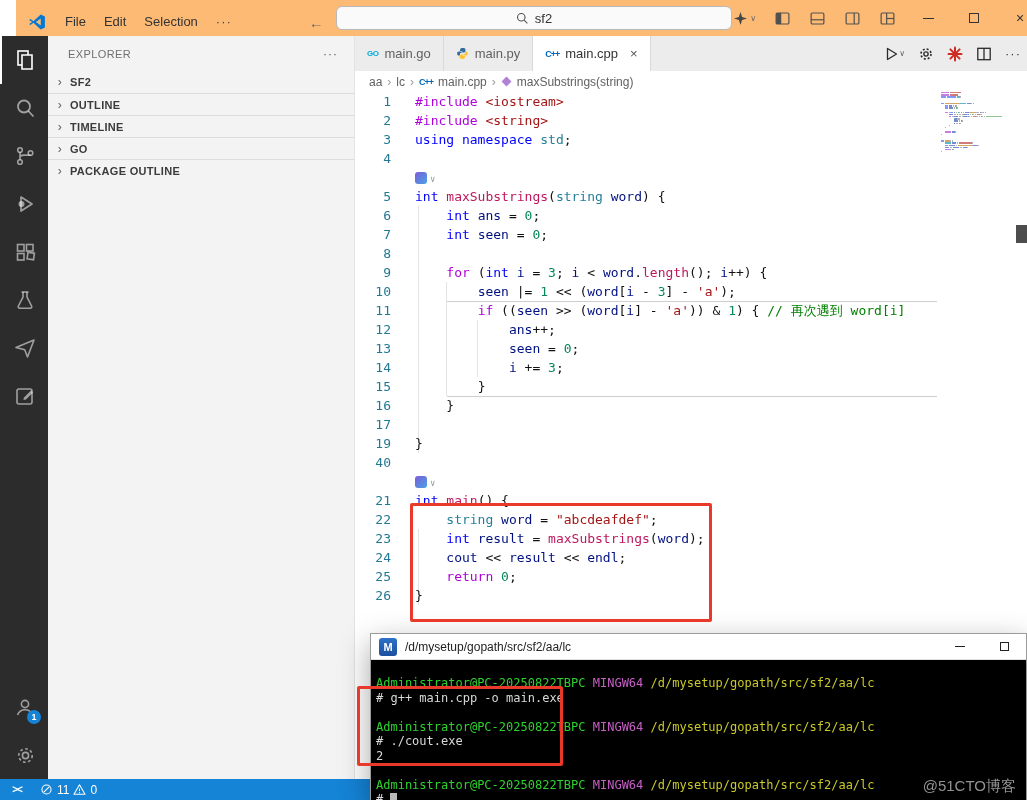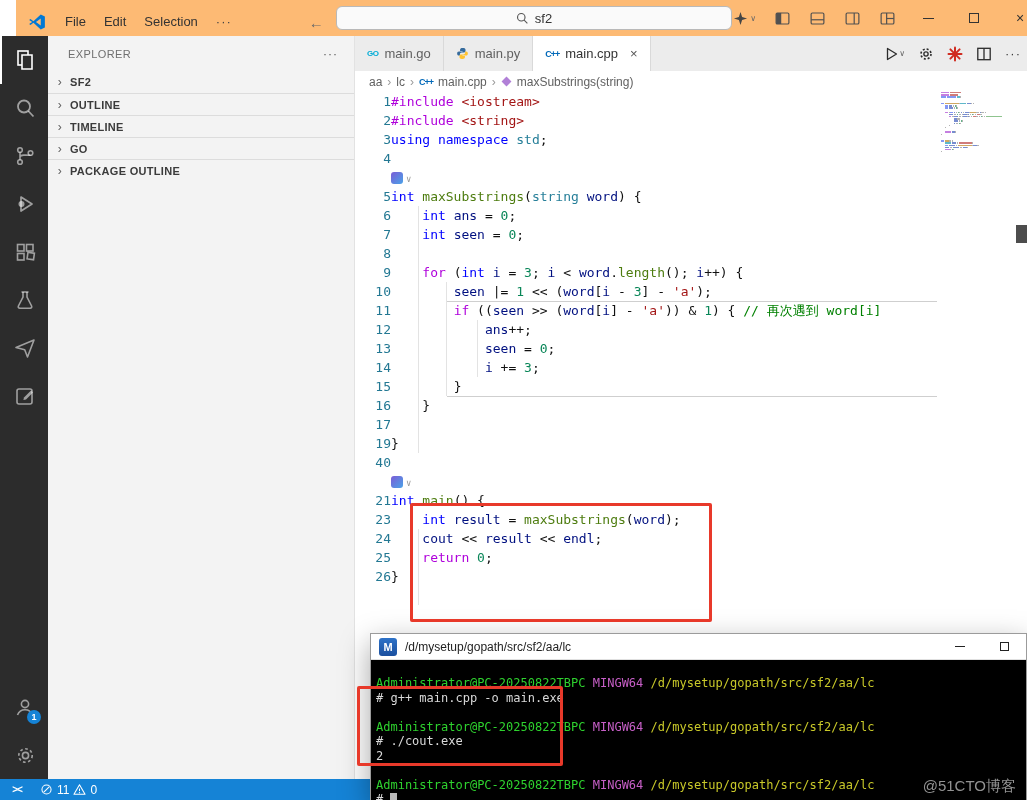--- a/index.html
+++ b/index.html
@@ -47,22 +47,22 @@
   .ta{display:flex;align-items:center}
   .ta-more{letter-spacing:1px;font-size:13px;color:#3b3b3b}
   .breadcrumb{position:absolute;left:0;top:35px;width:672px;height:21px;background:#fff;display:flex;align-items:center;gap:5px;padding-left:14px;font-size:12px;color:#616161}
   .bc-sep{color:#9a9a9a;font-size:12px}
   .method-ic{width:7px;height:7px;background:#b180d7;transform:rotate(45deg);display:inline-block;margin:0 2px}
 
   
   .codewrap{position:absolute;left:0;top:56px;width:672px;bottom:0;overflow:hidden}
   .code-row{display:flex;height:19px;line-height:19px;font-family:"DejaVu Sans Mono","Liberation Mono",monospace;font-size:13px;white-space:pre}
   .gutter{flex:none;width:36px;text-align:right;color:#237893;font-size:13px}
-  .code-text{white-space:pre}
-  .tk-dir{color:#af00db}.tk-kw{color:#0000ff}.tk-ctl{color:#af00db}.tk-fn{color:#4d7c0f}
+  .code-text{margin-left:24px;white-space:pre}
+  .tk-dir{color:#af00db}.tk-kw{color:#0000ff}.tk-ctl{color:#af00db}.tk-fn{color:#be185d}
   .tk-type{color:#267f99}.tk-var{color:#001080}.tk-num{color:#098658}.tk-str{color:#a31515}
   .tk-cmt{color:#008000}.tk-pun{color:#111}.tk-op{color:#111}.tk-pln{color:#111}
   .lens-badge{display:inline-block;width:12px;height:12px;border-radius:3px;background:linear-gradient(135deg,#7b5cd6,#4aa3e8);vertical-align:-2px;margin-right:3px}
   .lens-chev{color:#999;font-size:9px}
   .iguide{position:absolute;width:1px;background:#e3e3e3}
   .hrule{position:absolute;height:1px;background:#cfcfcf}
   .minimap{position:absolute;left:586px;top:56px;width:70px}
   .mm-row{height:1.4px;margin-bottom:0.8px;white-space:nowrap;font-size:0}
   .mm-seg{display:inline-block;height:1.4px;opacity:.75}
   .scrollthumb{position:absolute;left:661px;top:189px;width:11px;height:18px;background:#4d4d4d}
@@ -342,20 +342,21 @@
           <div class="code-row"><span class="gutter">12</span><span class="code-text"><span class="tk-pln">            </span><span class="tk-var">ans</span><span class="tk-op">++</span><span class="tk-pun">;</span></span></div>
           <div class="code-row"><span class="gutter">13</span><span class="code-text"><span class="tk-pln">            </span><span class="tk-var">seen</span><span class="tk-pln"> </span><span class="tk-op">=</span><span class="tk-pln"> </span><span class="tk-num">0</span><span class="tk-pun">;</span></span></div>
           <div class="code-row"><span class="gutter">14</span><span class="code-text"><span class="tk-pln">            </span><span class="tk-var">i</span><span class="tk-pln"> </span><span class="tk-op">+=</span><span class="tk-pln"> </span><span class="tk-num">3</span><span class="tk-pun">;</span></span></div>
           <div class="code-row"><span class="gutter">15</span><span class="code-text"><span class="tk-pln">        </span><span class="tk-pun">}</span></span></div>
           <div class="code-row"><span class="gutter">16</span><span class="code-text"><span class="tk-pln">    </span><span class="tk-pun">}</span></span></div>
           <div class="code-row"><span class="gutter">17</span><span class="code-text"></span></div>
           <div class="code-row"><span class="gutter">19</span><span class="code-text"><span class="tk-pun">}</span></span></div>
           <div class="code-row"><span class="gutter">40</span><span class="code-text"></span></div>
           <div class="code-row"><span class="gutter"></span><span class="code-text"><span class="lens-badge"></span><span class="lens-chev">∨</span></span></div>
           <div class="code-row"><span class="gutter">21</span><span class="code-text"><span class="tk-kw">int</span><span class="tk-pln"> </span><span class="tk-fn">main</span><span class="tk-pun">()</span><span class="tk-pln"> </span><span class="tk-pun">{</span></span></div>
+          <div class="code-row"><span class="gutter">22</span><span class="code-text"><span class="tk-pln">    </span><span class="tk-type">string</span><span class="tk-pln"> </span><span class="tk-var">word</span><span class="tk-pln"> </span><span class="tk-op">=</span><span class="tk-pln"> </span><span class="tk-str">"abcdeafdef"</span><span class="tk-pun">;</span></span></div>
           <div class="code-row"><span class="gutter">23</span><span class="code-text"><span class="tk-pln">    </span><span class="tk-kw">int</span><span class="tk-pln"> </span><span class="tk-var">result</span><span class="tk-pln"> </span><span class="tk-op">=</span><span class="tk-pln"> </span><span class="tk-fn">maxSubstrings</span><span class="tk-pun">(</span><span class="tk-var">word</span><span class="tk-pun">);</span></span></div>
           <div class="code-row"><span class="gutter">24</span><span class="code-text"><span class="tk-pln">    </span><span class="tk-var">cout</span><span class="tk-pln"> </span><span class="tk-op">&lt;&lt;</span><span class="tk-pln"> </span><span class="tk-var">result</span><span class="tk-pln"> </span><span class="tk-op">&lt;&lt;</span><span class="tk-pln"> </span><span class="tk-var">endl</span><span class="tk-pun">;</span></span></div>
           <div class="code-row"><span class="gutter">25</span><span class="code-text"><span class="tk-pln">    </span><span class="tk-ctl">return</span><span class="tk-pln"> </span><span class="tk-num">0</span><span class="tk-pun">;</span></span></div>
           <div class="code-row"><span class="gutter">26</span><span class="code-text"><span class="tk-pun">}</span></span></div>
         </div>
     </div>
 
     <div class="minimap" id="minimap">
         <div class="mm-row"><span class="mm-seg" style="width: 8px; background: rgb(178, 84, 214);"></span><span class="mm-seg" style="width: 1px;"></span><span class="mm-seg" style="width: 11px; background: rgb(192, 80, 77);"></span></div>
         <div class="mm-row"><span class="mm-seg" style="width: 8px; background: rgb(178, 84, 214);"></span><span class="mm-seg" style="width: 1px;"></span><span class="mm-seg" style="width: 8px; background: rgb(192, 80, 77);"></span></div>

